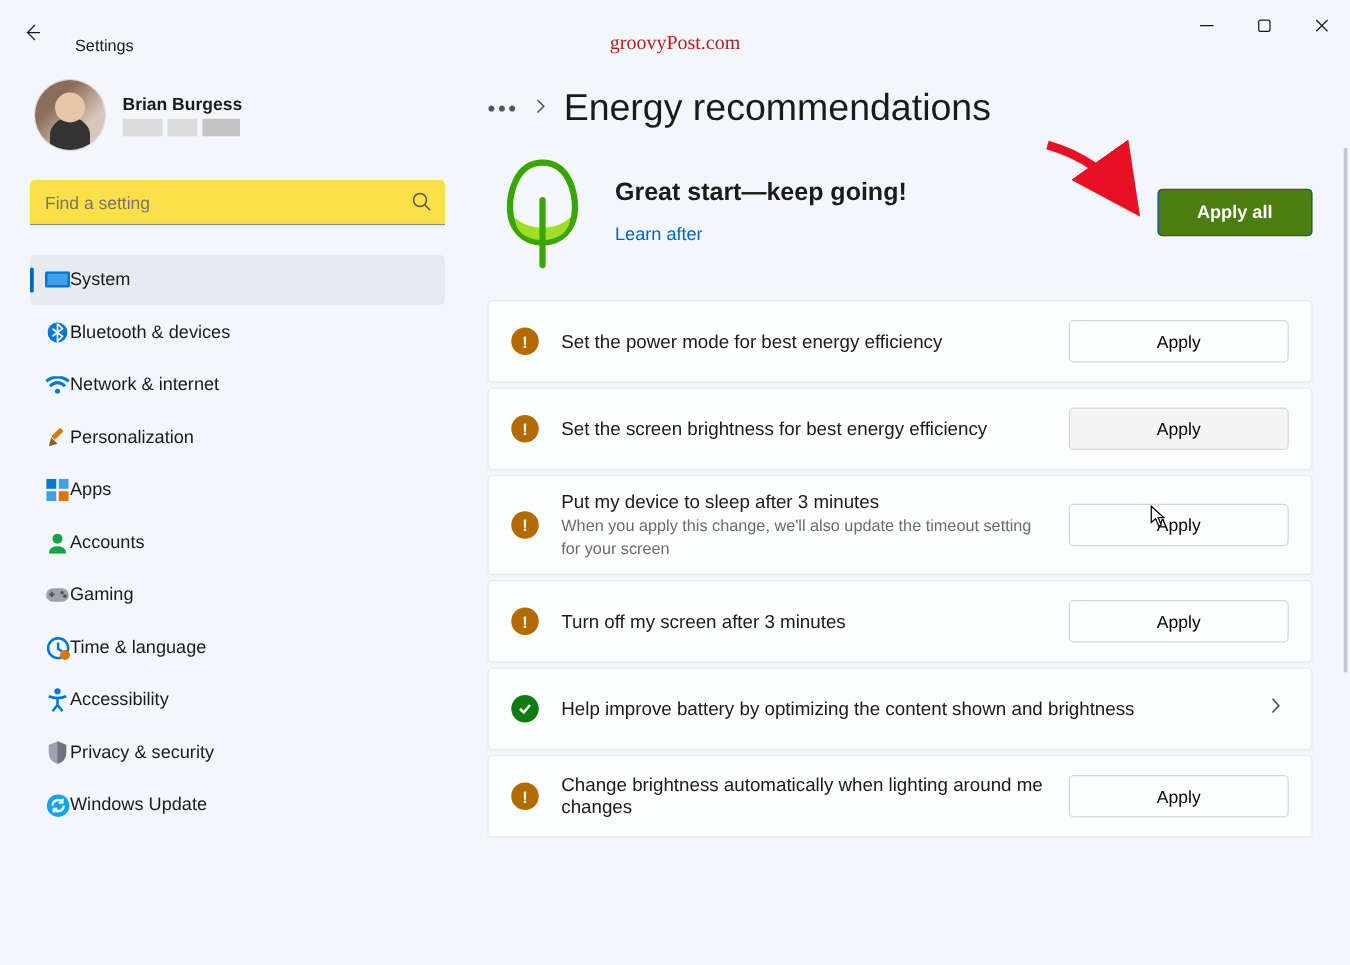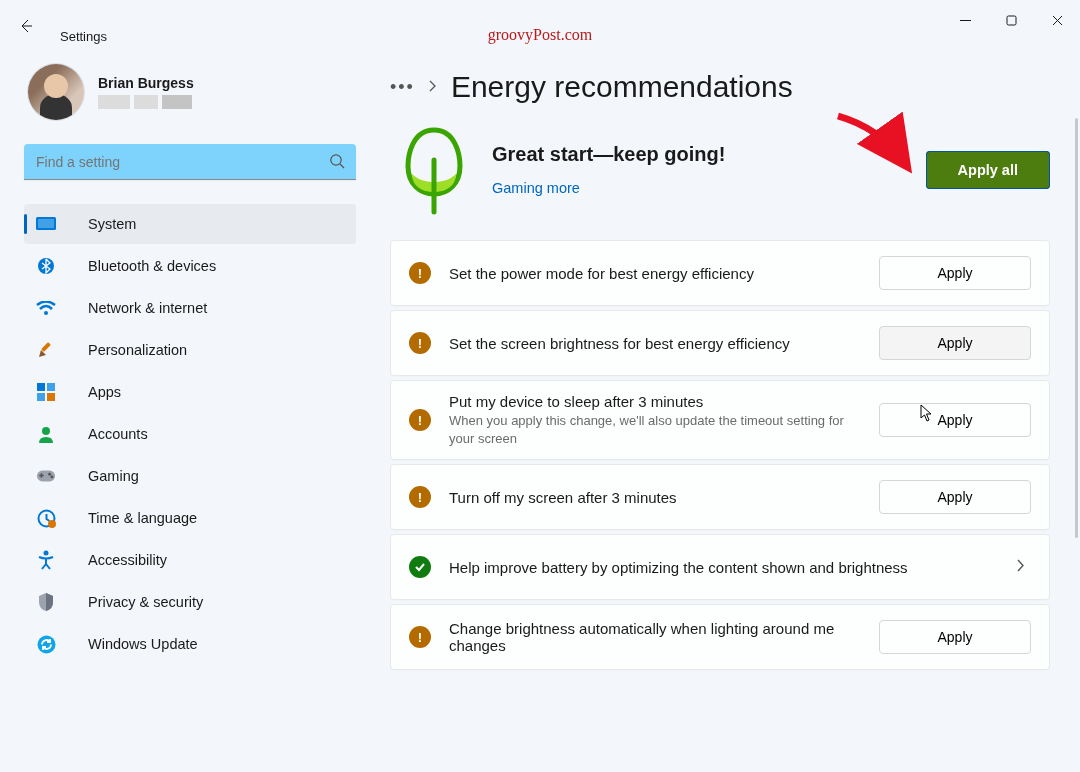--- a/index.html
+++ b/index.html
@@ -19,25 +19,25 @@
 .user-row .avatar::after { content:""; position:absolute; left:16px; top:10px; width:24px; height:24px; background:#e7c7a8; border-radius:50%; }
 .user-row .avatar::before { content:""; position:absolute; left:12px; top:30px; width:32px; height:28px; background:#333; border-radius:50% 50% 0 0; }
 .user-row .info .name { font-weight: 600; font-size: 14px; }
 .user-row .info .meta { margin-top: 4px; display: flex; gap: 4px; }
 .user-row .info .meta span { background: #dcdcdc; display: inline-block; }
 .user-row .info .meta span:nth-child(1){width:32px;height:14px;}
 .user-row .info .meta span:nth-child(2){width:24px;height:14px;}
 .user-row .info .meta span:nth-child(3){width:30px;height:14px;background:#c4c4c4;}
 
 .search { position: relative; margin-bottom: 24px; }
-.search input { width: 100%; height: 36px; border: none; border-bottom: 1.5px solid #8a8a8a; background: #7dd3fc; border-radius: 4px 4px 0 0; padding: 0 38px 0 12px; font-size: 14px; outline: none; box-shadow: 0 1px 2px rgba(0,0,0,.05); }
+.search input { width: 100%; height: 36px; border: none; border-bottom: 1.5px solid #8a8a8a; background: #fde047; border-radius: 4px 4px 0 0; padding: 0 38px 0 12px; font-size: 14px; outline: none; box-shadow: 0 1px 2px rgba(0,0,0,.05); }
 .search .icon { position: absolute; right: 10px; top: 9px; }
 
 .nav { display: flex; flex-direction: column; gap: 2px; }
-.nav-item { display: flex; align-items: center; gap: 32px; height: 40px; border-radius: 4px; padding: 0 12px; cursor: pointer; font-size: 14.5px; position: relative; }
+.nav-item { display: flex; align-items: center; gap: 0; height: 40px; border-radius: 4px; padding: 0 12px; cursor: pointer; font-size: 14.5px; position: relative; }
 .nav-item.active { background: #e7ebef; }
 .nav-item.active::before { content:""; position:absolute; left:0; top:10px; bottom:10px; width:3px; background:#0067c0; border-radius:2px; }
 .nav-item .nicon { width: 20px; height: 20px; display: flex; align-items: center; justify-content: center; font-size: 16px; }
 
 .content { flex: 1; position: relative; padding: 26px 30px 0 20px; overflow-y: auto; }
 .breadcrumb { display: flex; align-items: center; gap: 14px; margin-bottom: 20px; }
 .breadcrumb .dots { font-size: 18px; color: #555; cursor: pointer; letter-spacing: 2px; }
 .breadcrumb .chev { color: #666; }
 .breadcrumb h1 { font-size: 30px; font-weight: 400; }
 
@@ -50,21 +50,21 @@
 .apply-all { background: #4d7c0f; color: #fff; border: none; height: 38px; padding: 0 32px; border-radius: 4px; font-size: 14.5px; cursor: pointer; flex-shrink: 0; box-shadow: 0 0 0 1px #0056a3 inset; font-weight: bold; }
 
 .cards { display: flex; flex-direction: column; gap: 4px; }
 .card { background: #fdfefe; border: 1px solid #e8e8e8; border-radius: 4px; min-height: 66px; display: flex; align-items: center; gap: 18px; padding: 12px 18px; box-shadow: 0 1px 1px rgba(0,0,0,.02); }
 .card .status { width: 22px; height: 22px; border-radius: 50%; display: flex; align-items: center; justify-content: center; color: #fff; font-size: 13px; font-weight: bold; flex-shrink: 0; }
 .card .status.warn { background: #b36b00; }
 .card .status.done { background: #107c10; }
 .card .body { flex: 1; }
 .card .body .ttl { font-size: 15px; }
 .card .body .sub { font-size: 13px; color: #6b6b6b; margin-top: 2px; line-height: 1.35; }
-.card .apply { background: #fdfefe; border: 1px solid #d6d6d6; border-radius: 4px; width: 152px; height: 34px; font-size: 14px; cursor: pointer; }
+.card .apply { background: #fdfefe; border: 1px solid #d6d6d6; border-radius: 4px; width: 176px; height: 34px; font-size: 14px; cursor: pointer; }
 .card .apply.hover { background: #f4f4f4; }
 .card .more { color: #555; font-size: 16px; padding: 0 6px; cursor: pointer; }
 
 .scrollbar { position: absolute; right: 2px; top: 74px; width: 3px; height: 420px; background: #c4c8cc; border-radius: 2px; }
 
 .arrow-ann { position: absolute; top: 108px; left: 830px; pointer-events: none; }
 .cursor-ann { position: absolute; top: 404px; left: 920px; pointer-events: none; font-size: 16px; }
 </style>
 </head>
 <body>
@@ -239,21 +239,21 @@
     </div>
 
     <div class="hero">
       <svg class="leaf" viewBox="0 0 72 92">
         <path d="M36 6 C58 6 62 32 62 42 C62 60 50 70 36 70 C22 70 10 60 10 42 C10 32 14 6 36 6 Z" fill="none" stroke="#3aa500" stroke-width="5"></path>
         <path d="M14 50 C14 62 24 68 36 68 C48 68 58 62 58 50 L58 50 C52 56 44 58 36 58 C28 58 20 56 14 50 Z" fill="#9fde26"></path>
         <path d="M36 36 V88" stroke="#3aa500" stroke-width="5" stroke-linecap="round"></path>
       </svg>
       <div class="txt">
         <div class="heading">Great start—keep going!</div>
-        <a class="learn">Gaming more</a>
+        <a class="learn">Learn after</a>
       </div>
       <button class="apply-all">Apply all</button>
     </div>
 
     <div class="cards" id="cards">
         <div class="card">
           <div class="status warn">!</div>
     <div class="body">
             <div class="ttl">Set the power mode for best energy efficiency</div>
           </div>

